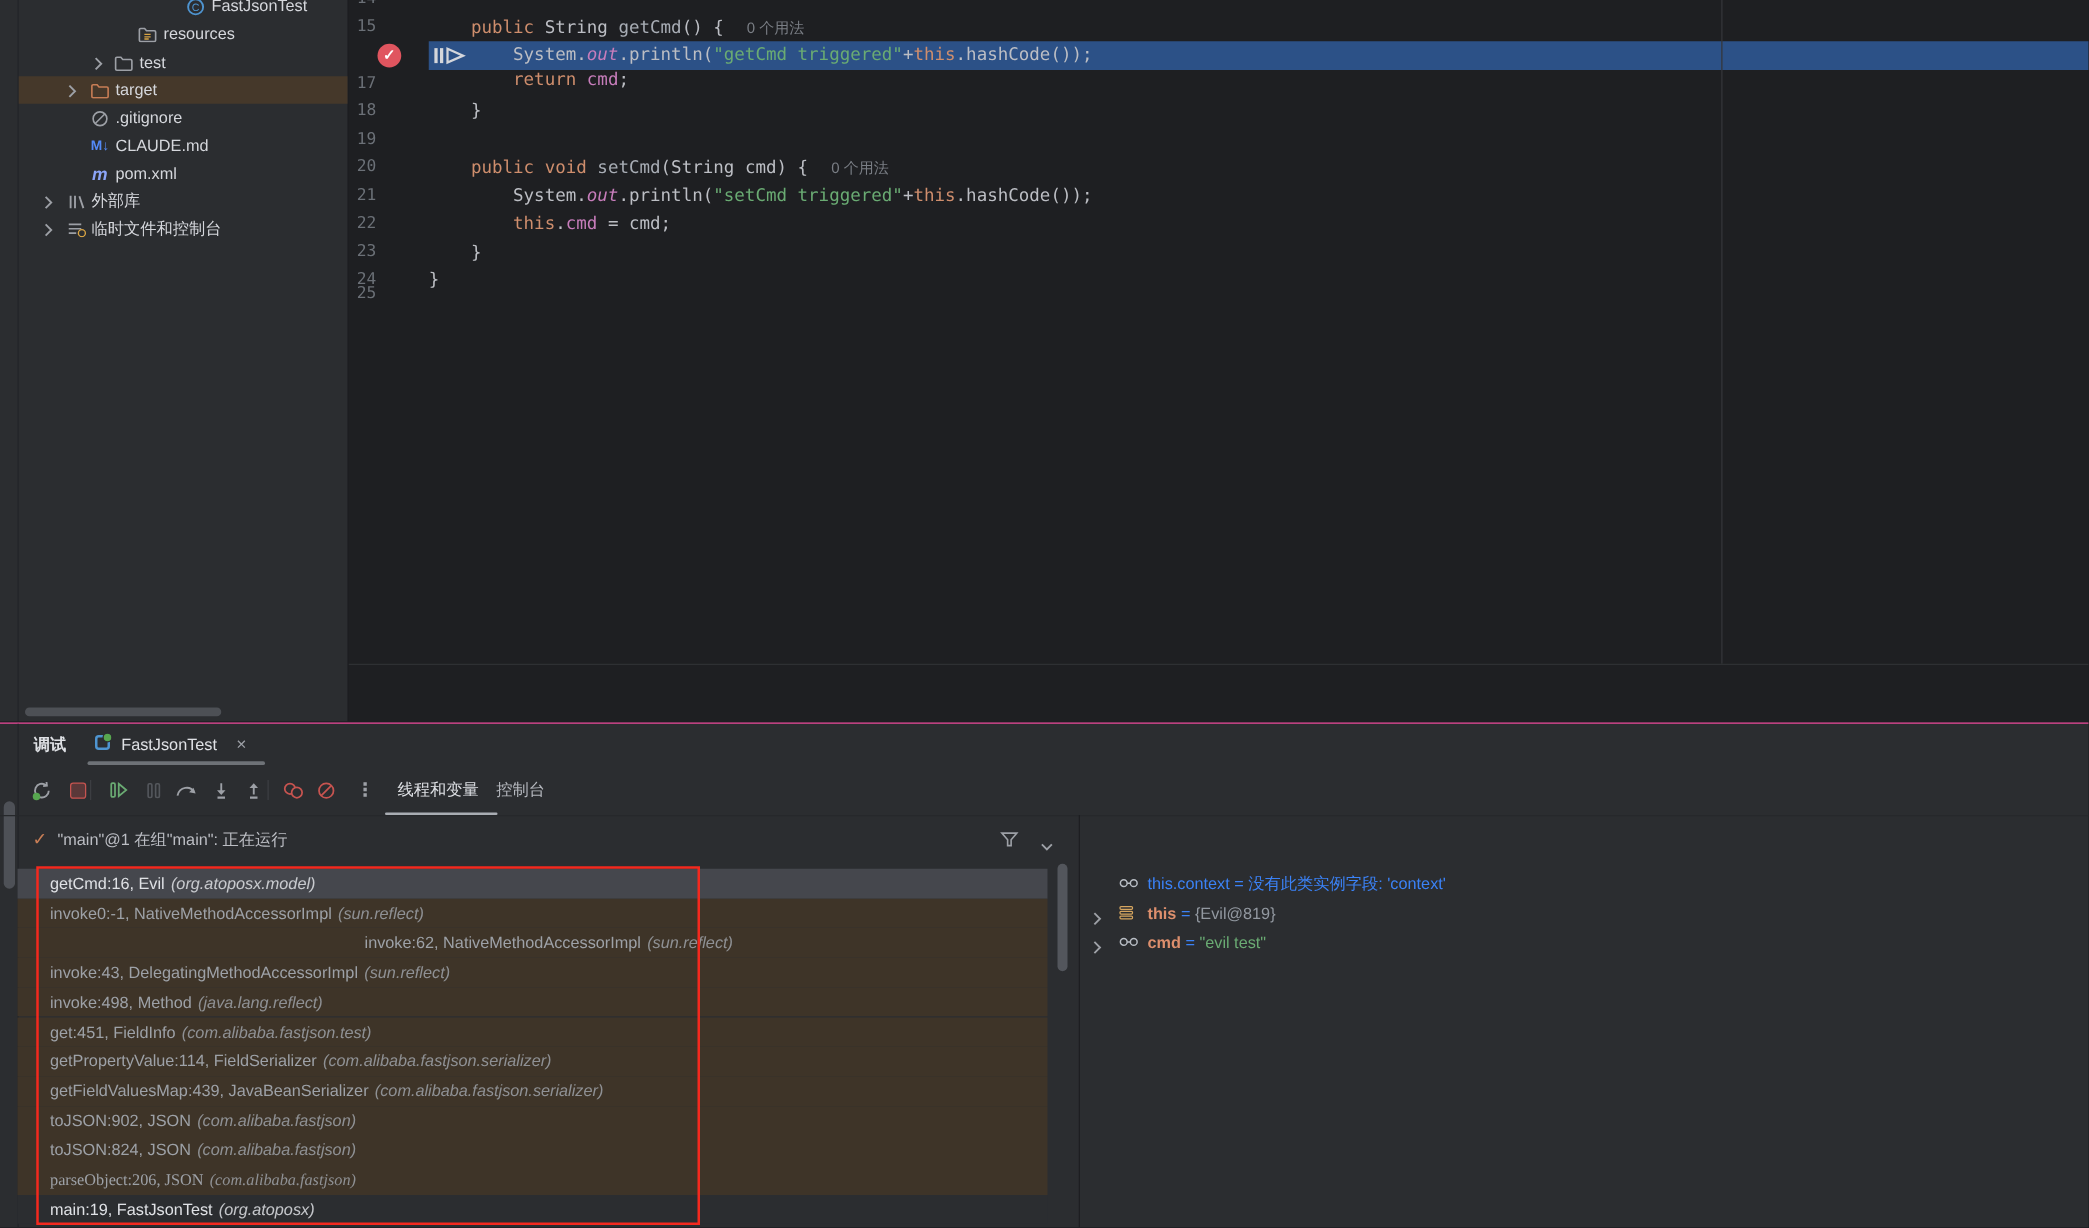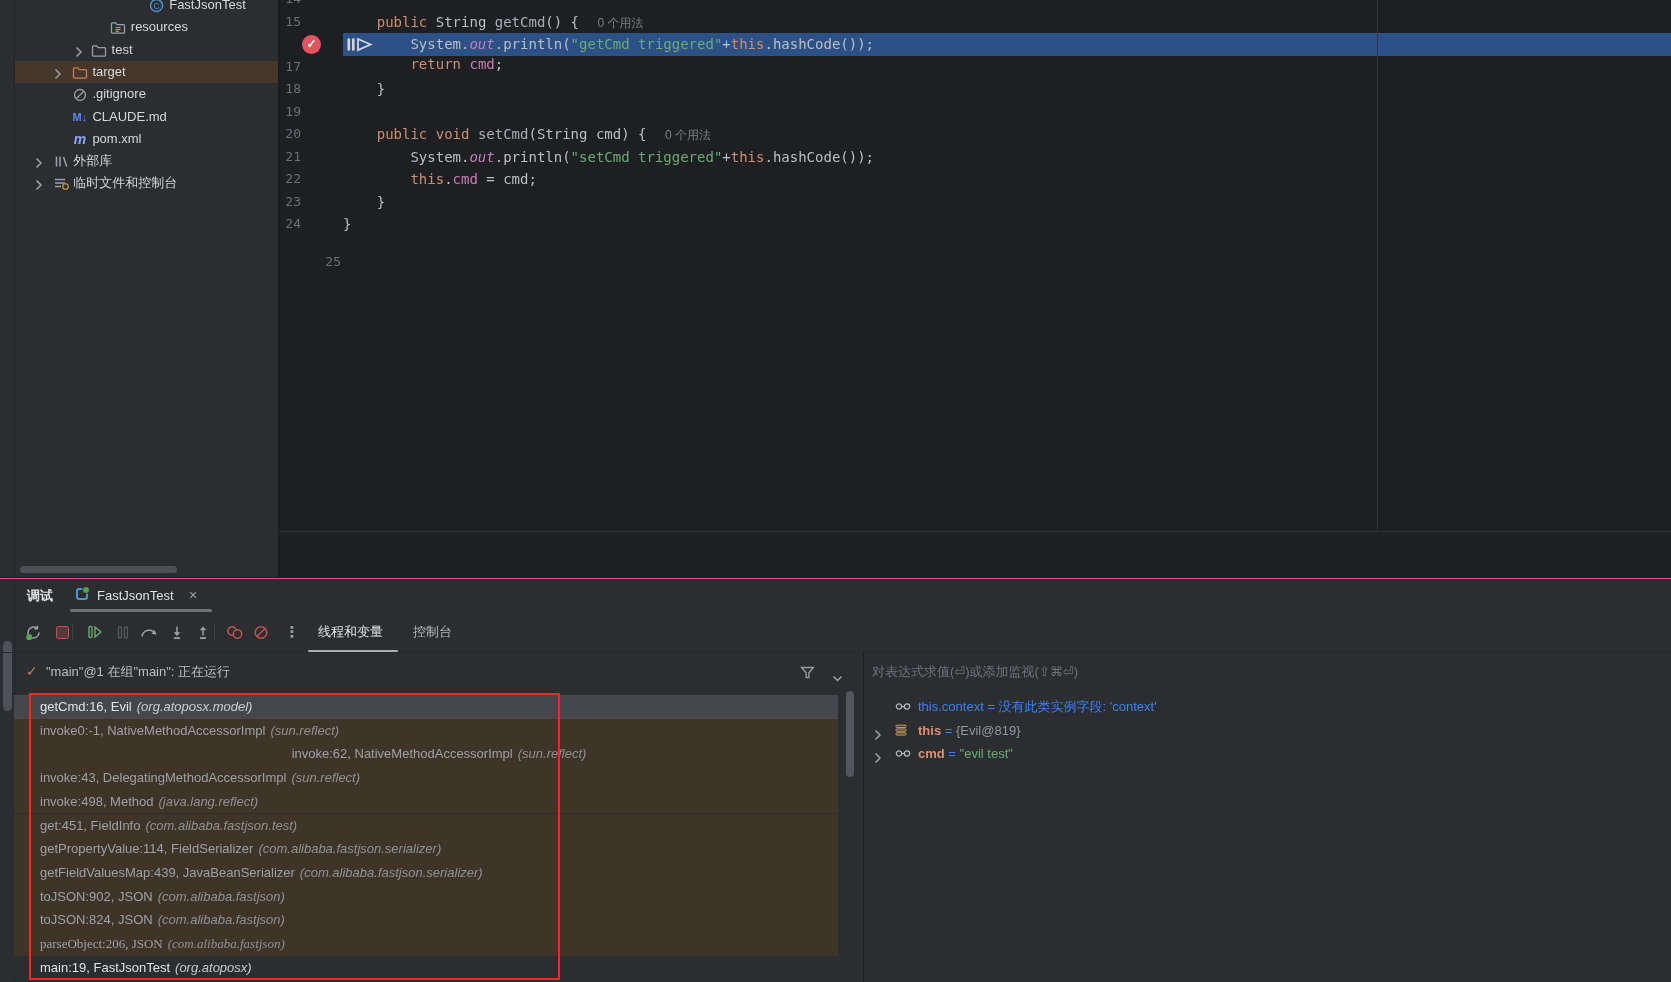--- a/index.html
+++ b/index.html
@@ -199,21 +199,21 @@
         <div class="gutter-num" style="top: 123px;">20</div>
         <div class="code-line" style="top: 123px;"><span class="pl">    </span><span class="kw">public void </span><span class="mth">setCmd</span><span class="pl">(</span><span class="cls">String </span><span class="pl">cmd) { </span><span class="hint">0 个用法</span></div>
         <div class="gutter-num" style="top: 145.5px;">21</div>
         <div class="code-line" style="top: 145.5px;"><span class="pl">        System.</span><span class="sfld">out</span><span class="pl">.println(</span><span class="str">"setCmd triggered"</span><span class="pl">+</span><span class="kw">this</span><span class="pl">.hashCode());</span></div>
         <div class="gutter-num" style="top: 168px;">22</div>
         <div class="code-line" style="top: 168px;"><span class="pl">        </span><span class="kw">this</span><span class="pl">.</span><span class="fld">cmd</span><span class="pl"> = cmd;</span></div>
         <div class="gutter-num" style="top: 190.5px;">23</div>
         <div class="code-line" style="top: 190.5px;"><span class="pl">    }</span></div>
         <div class="gutter-num" style="top: 213px;">24</div>
         <div class="code-line" style="top: 213px;"><span class="pl">}</span></div>
-        <div class="gutter-num" style="top: 251px; padding-left: 40px;">25</div>
+        <div class="gutter-num" style="top: 224px;">25</div>
         <div class="code-line" style="top: 235.5px;"></div>
       </div>
     <div class="margin-guide"></div>
     <div class="editor-bottom-rule"></div>
   </div>
 
   <div class="bottom-panel">
     <div class="bstripe"></div>
     <div class="vscroll-pill-left"></div>
 
@@ -280,21 +280,21 @@
             <path d="M3.8 11.7 L12.2 3.3" stroke="#c75450" stroke-width="1.4"></path>
           </svg>
         </span>
         <span class="tb-icon" style="left: 281px;">
           <span class="more-dots">⋮</span>
         </span>
       </div>
     <div class="tb-sep" style="left:72px"></div>
     <div class="tb-sep" style="left:214px"></div>
     <span class="tb-tab active" style="left:318px">线程和变量</span>
-    <span class="tb-tab" style="left:413px">控制台</span>
+    <span class="tb-tab" style="left:397px">控制台</span>
     <div class="tb-tab-underline"></div>
     <div class="toolbar-rule"></div>
 
     <div class="status-row">
       <span class="status-check">✓</span>
       <span class="status-text">"main"@1 在组"main": 正在运行</span>
       <span class="funnel-btn"><svg width="15" height="13">
             <path d="M1.5 1.5 h12 l-4.6 5.3 v4.7 h-2.8 v-4.7 z" fill="none" stroke="#9da0a6" stroke-width="1.3"></path>
           </svg></span>
       <span class="chev-btn"><svg width="11" height="7">
@@ -312,21 +312,20 @@
         <div class="frame-row library" style="top: 258.2px;"><span>getPropertyValue:114, FieldSerializer</span><span class="pkg">(com.alibaba.fastjson.serializer)</span></div>
         <div class="frame-row library" style="top: 281.9px;"><span>getFieldValuesMap:439, JavaBeanSerializer</span><span class="pkg">(com.alibaba.fastjson.serializer)</span></div>
         <div class="frame-row library" style="top: 305.6px;"><span>toJSON:902, JSON</span><span class="pkg">(com.alibaba.fastjson)</span></div>
         <div class="frame-row library" style="top: 329.3px;"><span>toJSON:824, JSON</span><span class="pkg">(com.alibaba.fastjson)</span></div>
         <div class="frame-row library" style="top: 353px; font-family: Liberation Serif, serif;"><span>parseObject:206, JSON</span><span class="pkg">(com.alibaba.fastjson)</span></div>
         <div class="frame-row user" style="top: 376.7px;"><span>main:19, FastJsonTest</span><span class="pkg">(org.atoposx)</span></div>
       </div>
     <div class="frames-scrollbar"></div>
     <div class="pane-divider"></div>
 
-    <span class="eval-placeholder">对表达式求值(⏎)或添加监视(⇧⌘⏎)</span>
     <div id="vars-list">
         <div class="var-row" style="top: 116px;">
           <span class="var-icon">
             <svg width="16" height="9">
               <circle cx="4" cy="4.5" r="2.7" fill="none" stroke="#b8bdc4" stroke-width="1.2"></circle>
               <circle cx="12" cy="4.5" r="2.7" fill="none" stroke="#b8bdc4" stroke-width="1.2"></circle>
               <path d="M6.7 4.5 h2.6" stroke="#b8bdc4" stroke-width="1.2"></path>
             </svg>
           </span>
           <span class="var-text"><span class="vmuted">this.context</span><span class="vmuted"> = </span><span class="vmuted">没有此类实例字段: 'context'</span></span>

